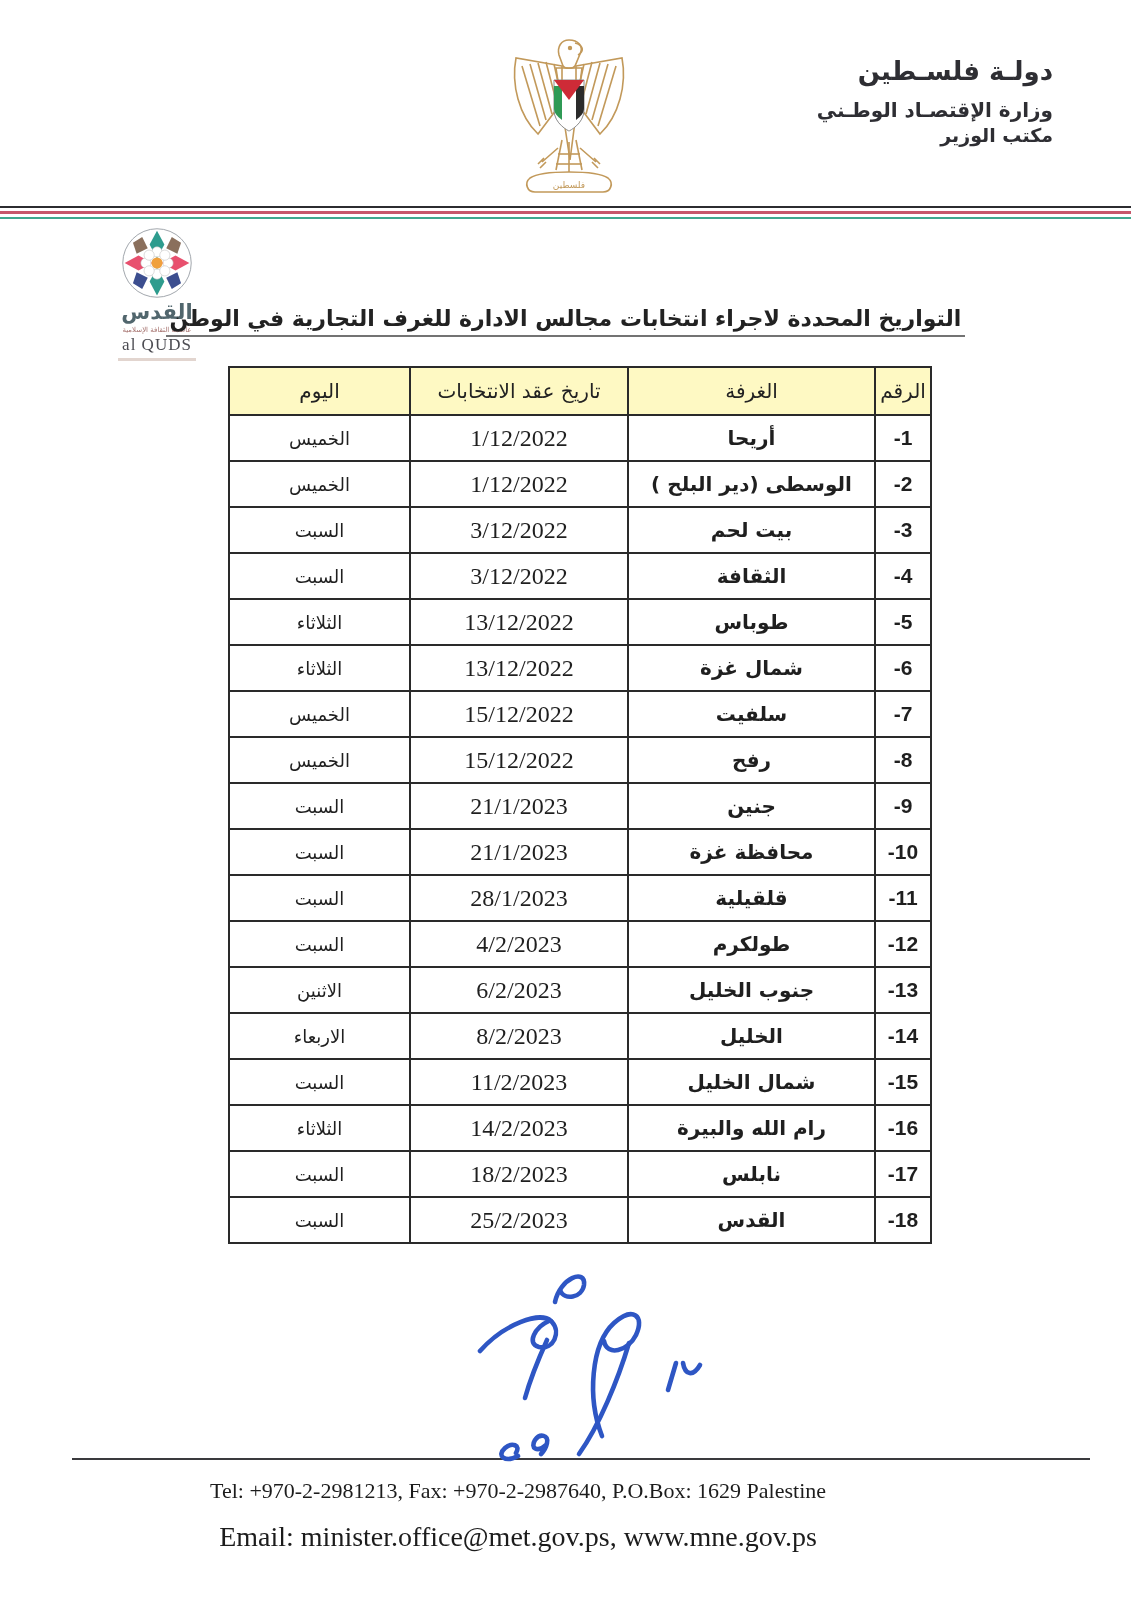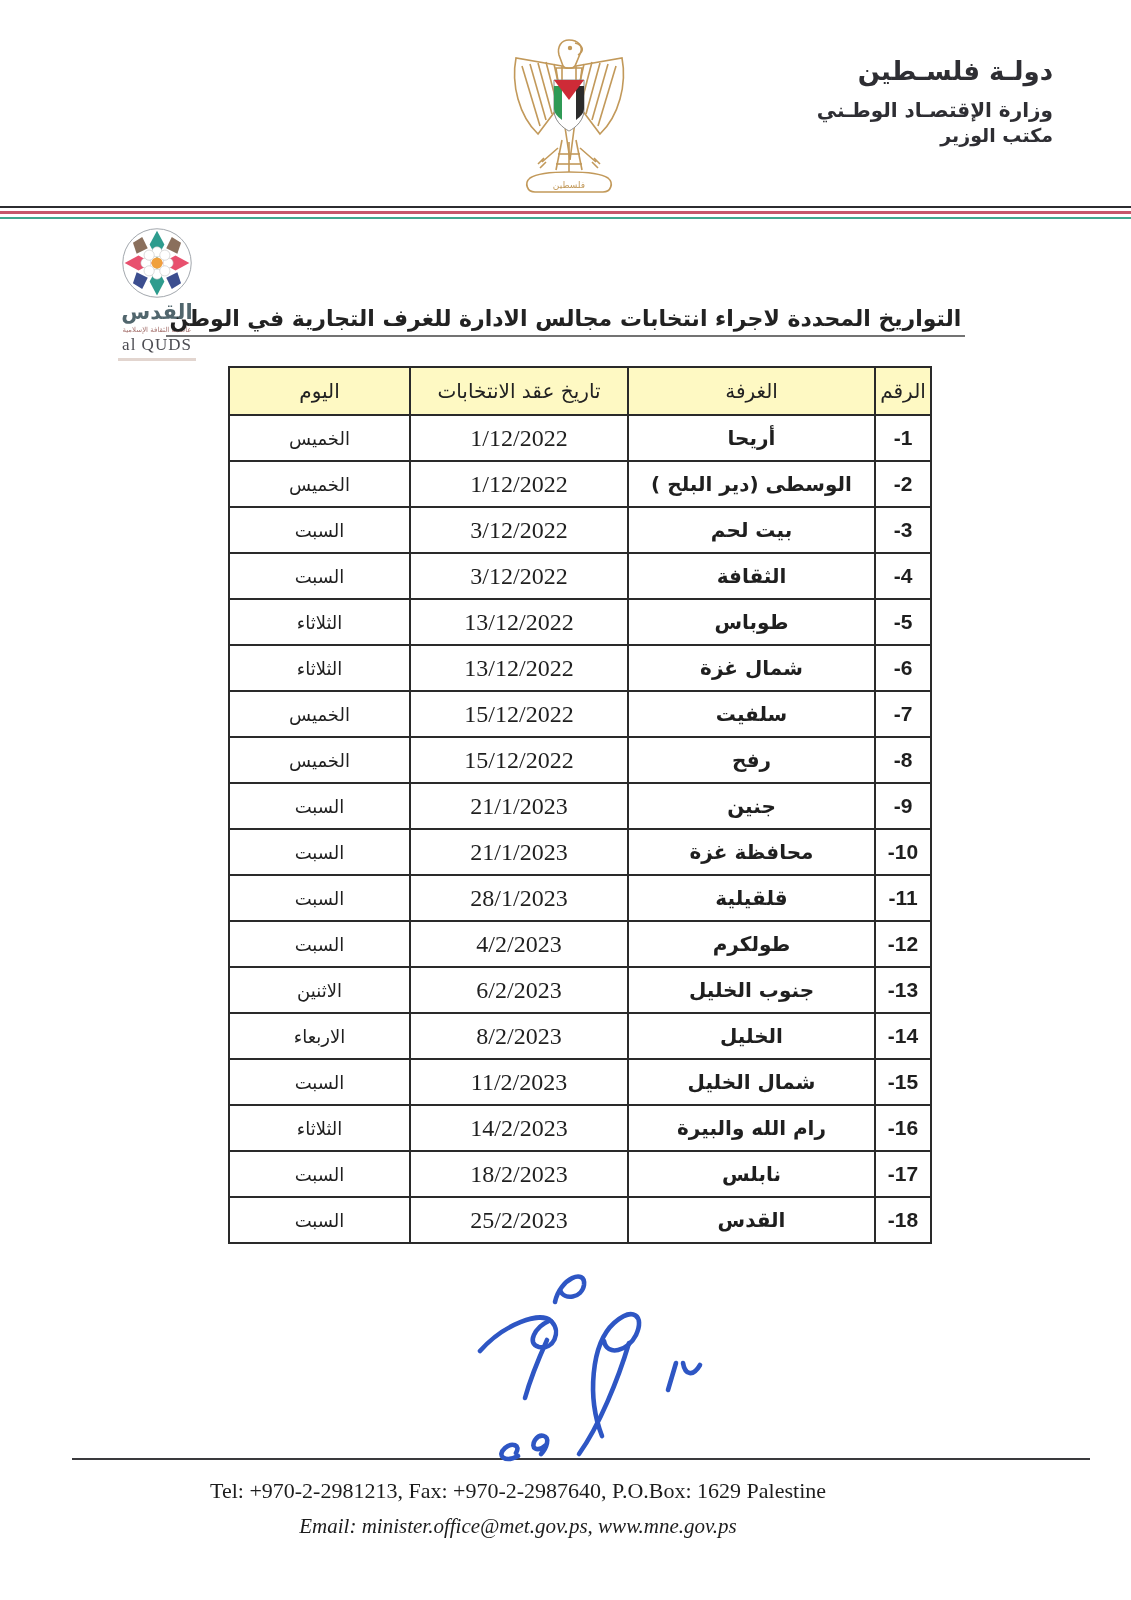--- a/index.html
+++ b/index.html
@@ -48,21 +48,21 @@
   .col-date { width:218px; } .col-day { width:181px; }
   td.c-num { direction:ltr; font-family:"Liberation Sans", sans-serif; font-weight:bold; font-size:21px; }
   td.c-chamber { font-family:"DejaVu Sans", sans-serif; font-weight:bold; font-size:20px; }
   td.c-date { direction:ltr; font-family:"Liberation Serif", serif; font-size:24px; }
   td.c-day { font-family:"DejaVu Sans", sans-serif; font-size:18px; }
   
   .signature { position:absolute; left:452px; top:1248px; width:290px; height:220px; z-index:3; }
   .footer-line { position:absolute; left:72px; top:1458px; width:1018px; height:2px; background:#3a3a3e; }
   .footer { position:absolute; left:0; top:1478px; width:1036px; text-align:center; color:#1c1c1c; }
   .footer .f1 { font-size:22px; }
-  .footer .f2 { font-size:21px; margin-top:10px;font-style:italic; }
+  .footer .f2 { font-size:28px; margin-top:17px; }
 </style>
 </head>
 <body>
 
 <div class="page">
 
 
   <svg class="emblem" viewBox="0 0 122 168">
     <g fill="none" stroke="#c2995a" stroke-width="1.6">
 

